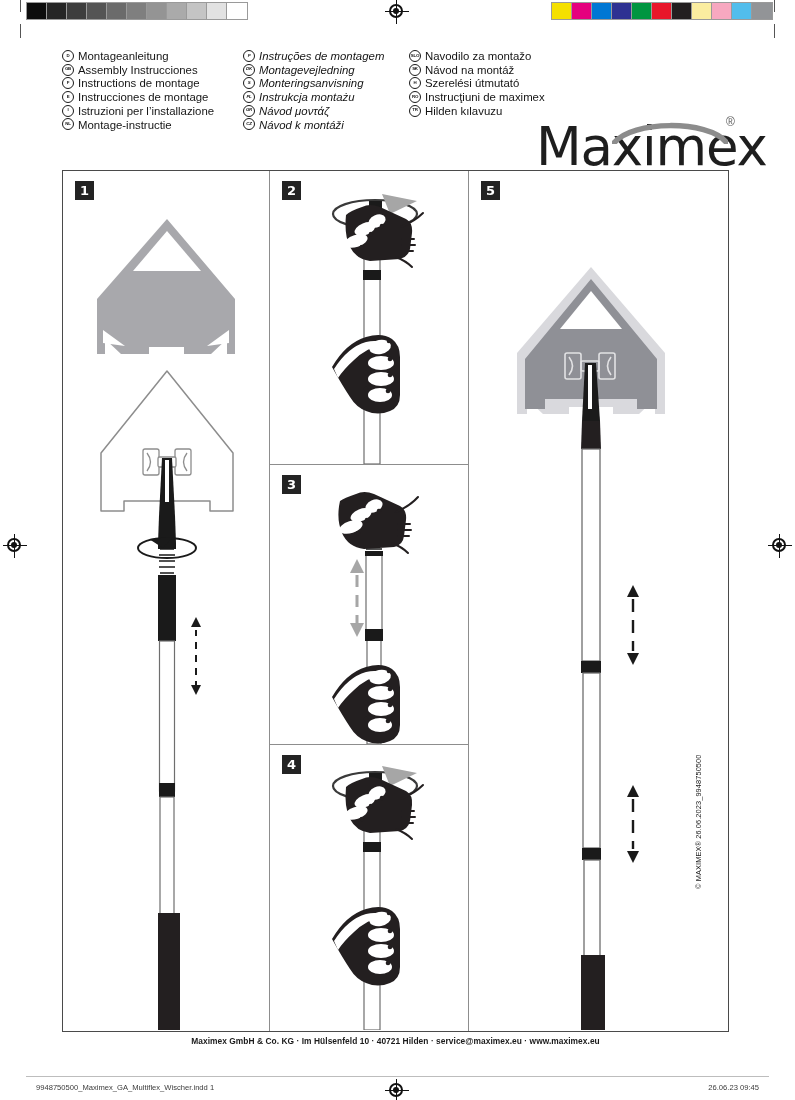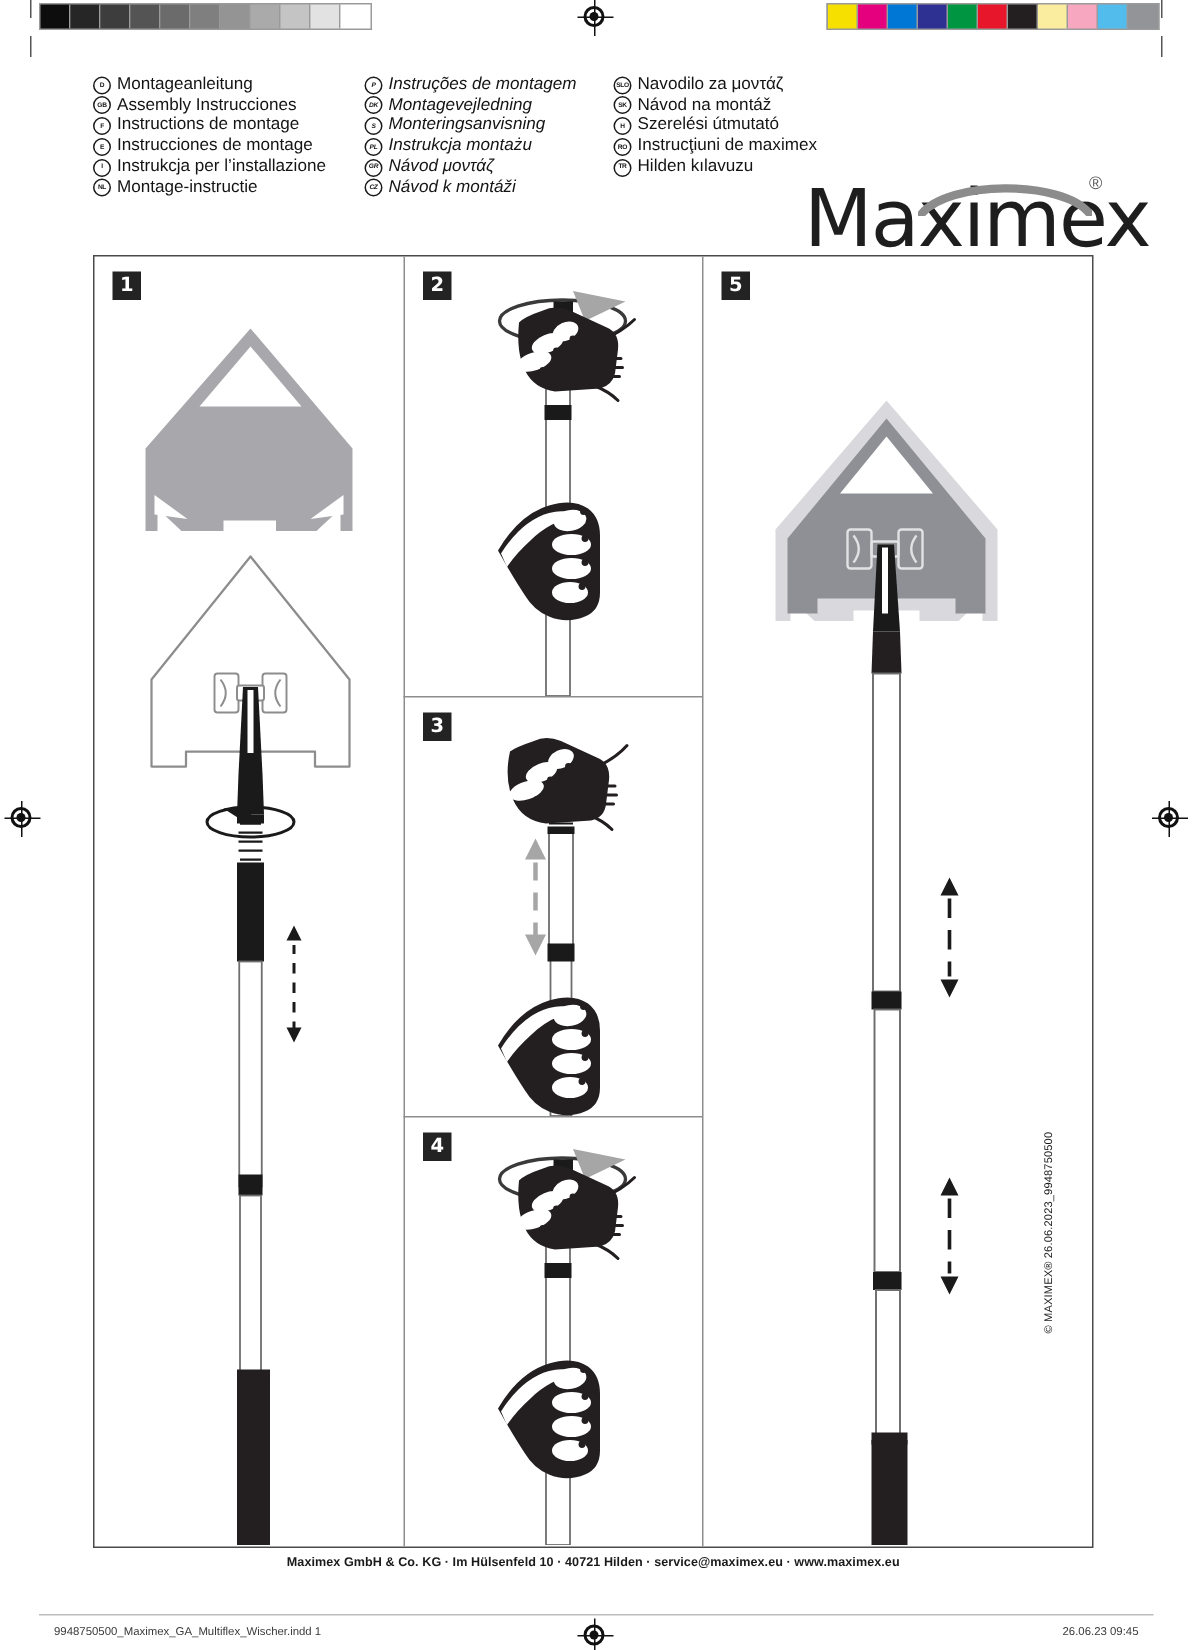--- a/index.html
+++ b/index.html
@@ -21,21 +21,21 @@
   .regmark .vl{position:absolute;left:8px;top:-3px;width:1px;height:24px;background:#111;}
 
   .cropmark{position:absolute;background:#555;}
 
   
   #header{position:absolute;left:0;top:50px;width:795px;height:100px;}
   .lang-col{position:absolute;top:0;}
   #lang-col-1{left:62px;width:185px;}
   #lang-col-2{left:243px;width:165px;font-style:italic;}
   #lang-col-3{left:409px;width:150px;}
-  .lang-line{display:flex;align-items:flex-end;font-size:11.4px;line-height:13.7px;
+  .lang-line{display:flex;align-items:center;font-size:11.4px;line-height:13.7px;
              color:#141414;white-space:nowrap;}
   .lang-code{display:inline-flex;align-items:center;justify-content:center;
              width:10px;height:10px;border:1px solid #1a1a1a;border-radius:50%;
              font-size:4.4px;line-height:1;font-weight:700;margin-right:4px;
              flex:0 0 auto;letter-spacing:-0.2px;position:relative;top:-1px;}
   .lang-name{font-weight:400;}
 
   
   #logo{position:absolute;left:536px;top:62px;width:205px;height:66px;}
   #logo-word{position:absolute;left:0;top:8px;font-size:53px;line-height:53px;
@@ -139,21 +139,21 @@
       <div class="lang-line">
         <span class="lang-code">F</span>
         <span class="lang-name">Instructions de montage</span>
       </div>
       <div class="lang-line">
         <span class="lang-code">E</span>
         <span class="lang-name">Instrucciones de montage</span>
       </div>
       <div class="lang-line">
         <span class="lang-code">I</span>
-        <span class="lang-name">Instrukcja per l’installazione</span>
+        <span class="lang-name">Istruzioni per l’installazione</span>
       </div>
       <div class="lang-line">
         <span class="lang-code">NL</span>
         <span class="lang-name">Montage-instructie</span>
       </div>
     </div>
   <div class="lang-col" id="lang-col-2">
       <div class="lang-line">
         <span class="lang-code">P</span>
         <span class="lang-name">Instruções de montagem</span>
@@ -175,21 +175,21 @@
         <span class="lang-name">Návod μοντάζ</span>
       </div>
       <div class="lang-line">
         <span class="lang-code">CZ</span>
         <span class="lang-name">Návod k montáži</span>
       </div>
     </div>
   <div class="lang-col" id="lang-col-3">
       <div class="lang-line">
         <span class="lang-code">SLO</span>
-        <span class="lang-name">Navodilo za μοντάζ</span>
+        <span class="lang-name">Navodilo za montažo</span>
       </div>
       <div class="lang-line">
         <span class="lang-code">SK</span>
         <span class="lang-name">Návod na montáž</span>
       </div>
       <div class="lang-line">
         <span class="lang-code">H</span>
         <span class="lang-name">Szerelési útmutató</span>
       </div>
       <div class="lang-line">

